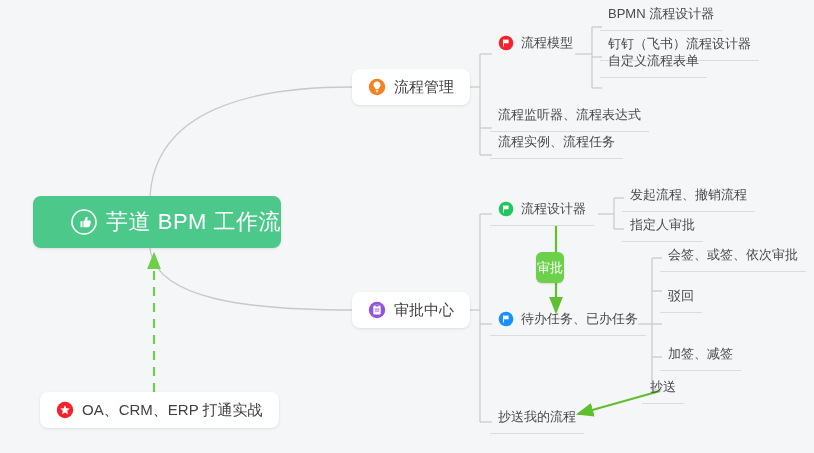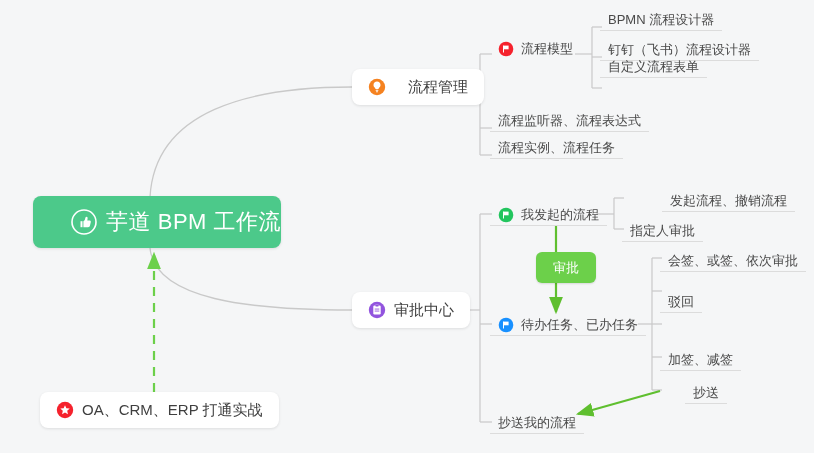--- a/index.html
+++ b/index.html
@@ -66,21 +66,21 @@
     color: #3f3f3f;
   }
 
   
   .leaf-node {
     position: absolute;
     display: flex;
     align-items: flex-end;
     box-sizing: border-box;
     border-bottom: 1px solid #dcdcdc;
-    padding: 0 8px 4px 8px;
+    padding: 0 8px 10px 8px;
     height: 27px;
     white-space: nowrap;
   }
   .leaf-label {
     font-size: 13px;
     color: #4a4a4a;
     line-height: 1;
     white-space: nowrap;
   }
   .leaf-node .icon-wrap { margin-right: 7px; margin-bottom: -2px; }
@@ -179,21 +179,21 @@
   <div class="card-node" style="left:40px; top:392px; height:36px;">
     <span class="icon-wrap">
       <svg width="18" height="18" viewBox="0 0 18 18">
         <circle cx="9" cy="9" r="8.2" fill="#f5222d"></circle>
         <path d="M9 4.2 L10.35 7.3 L13.7 7.6 L11.2 9.85 L11.95 13.2 L9 11.45 L6.05 13.2 L6.8 9.85 L4.3 7.6 L7.65 7.3 Z" fill="#ffffff"></path>
       </svg>
     </span>
     <span class="card-label big">OA、CRM、ERP 打通实战</span>
   </div>
 
-  <div class="card-node" style="left:352px; top:69px; height:36px;gap:14px;">
+  <div class="card-node" style="left:352px; top:69px; height:36px;">
     <span class="icon-wrap">
       <svg width="18" height="18" viewBox="0 0 18 18">
         <circle cx="9" cy="9" r="8.2" fill="#f58220"></circle>
         <path d="M9 3.6 c-2.1 0 -3.5 1.5 -3.5 3.3 c0 1.3 0.8 2.2 1.4 2.9 c0.4 0.5 0.6 0.8 0.6 1.2 h3 c0 -0.4 0.2 -0.7 0.6 -1.2 c0.6 -0.7 1.4 -1.6 1.4 -2.9 c0 -1.8 -1.4 -3.3 -3.5 -3.3 z" fill="#ffffff"></path>
         <rect x="7.6" y="11.7" width="2.8" height="1.1" rx="0.5" fill="#ffffff"></rect>
         <rect x="8.0" y="13.2" width="2.0" height="1.0" rx="0.5" fill="#ffffff"></rect>
       </svg>
     </span>
     <span class="card-label big">流程管理</span>
   </div>
@@ -241,30 +241,30 @@
   </div>
 
   <div class="leaf-node" style="left:490px; top:199px;">
     <span class="icon-wrap">
       <svg width="16" height="16" viewBox="0 0 16 16">
         <circle cx="8" cy="8" r="7.3" fill="#22c55e"></circle>
         <path d="M5.4 4.6 h5.2 v3.7 h-5.2 z" fill="#ffffff"></path>
         <rect x="5.0" y="4.6" width="1.0" height="6.9" fill="#ffffff"></rect>
       </svg>
     </span>
-    <span class="leaf-label">我发起的流程</span>
-  </div>
-  <div class="leaf-node" style="left:622px; top:185px;margin-left:40px;">
+    <span class="leaf-label">流程设计器</span>
+  </div>
+  <div class="leaf-node" style="left:622px; top:185px;">
     <span class="leaf-label">发起流程、撤销流程</span>
   </div>
   <div class="leaf-node" style="left:622px; top:215px;">
     <span class="leaf-label">指定人审批</span>
   </div>
 
-  <div class="tag-badge" style="left:536px; top:252px; width:60px; height:31px;">
+  <div class="tag-badge" style="left:536px; top:252px; width:28px; height:31px;">
     <span>审批</span>
   </div>
 
   <div class="leaf-node" style="left:490px; top:309px;">
     <span class="icon-wrap">
       <svg width="16" height="16" viewBox="0 0 16 16">
         <circle cx="8" cy="8" r="7.3" fill="#1890ff"></circle>
         <path d="M5.4 4.6 h5.2 v3.7 h-5.2 z" fill="#ffffff"></path>
         <rect x="5.0" y="4.6" width="1.0" height="6.9" fill="#ffffff"></rect>
       </svg>
@@ -274,21 +274,21 @@
 
   <div class="leaf-node" style="left:660px; top:245px;">
     <span class="leaf-label">会签、或签、依次审批</span>
   </div>
   <div class="leaf-node" style="left:660px; top:286px;">
     <span class="leaf-label">驳回</span>
   </div>
   <div class="leaf-node" style="left:660px; top:344px;">
     <span class="leaf-label">加签、减签</span>
   </div>
-  <div class="leaf-node" style="left:685px; top:377px;">
+  <div class="leaf-node" style="left:642px; top:377px;">
     <span class="leaf-label">抄送</span>
   </div>
 
   <div class="leaf-node" style="left:490px; top:407px;">
     <span class="leaf-label">抄送我的流程</span>
   </div>
 
 </div>
 
 </body></html>

